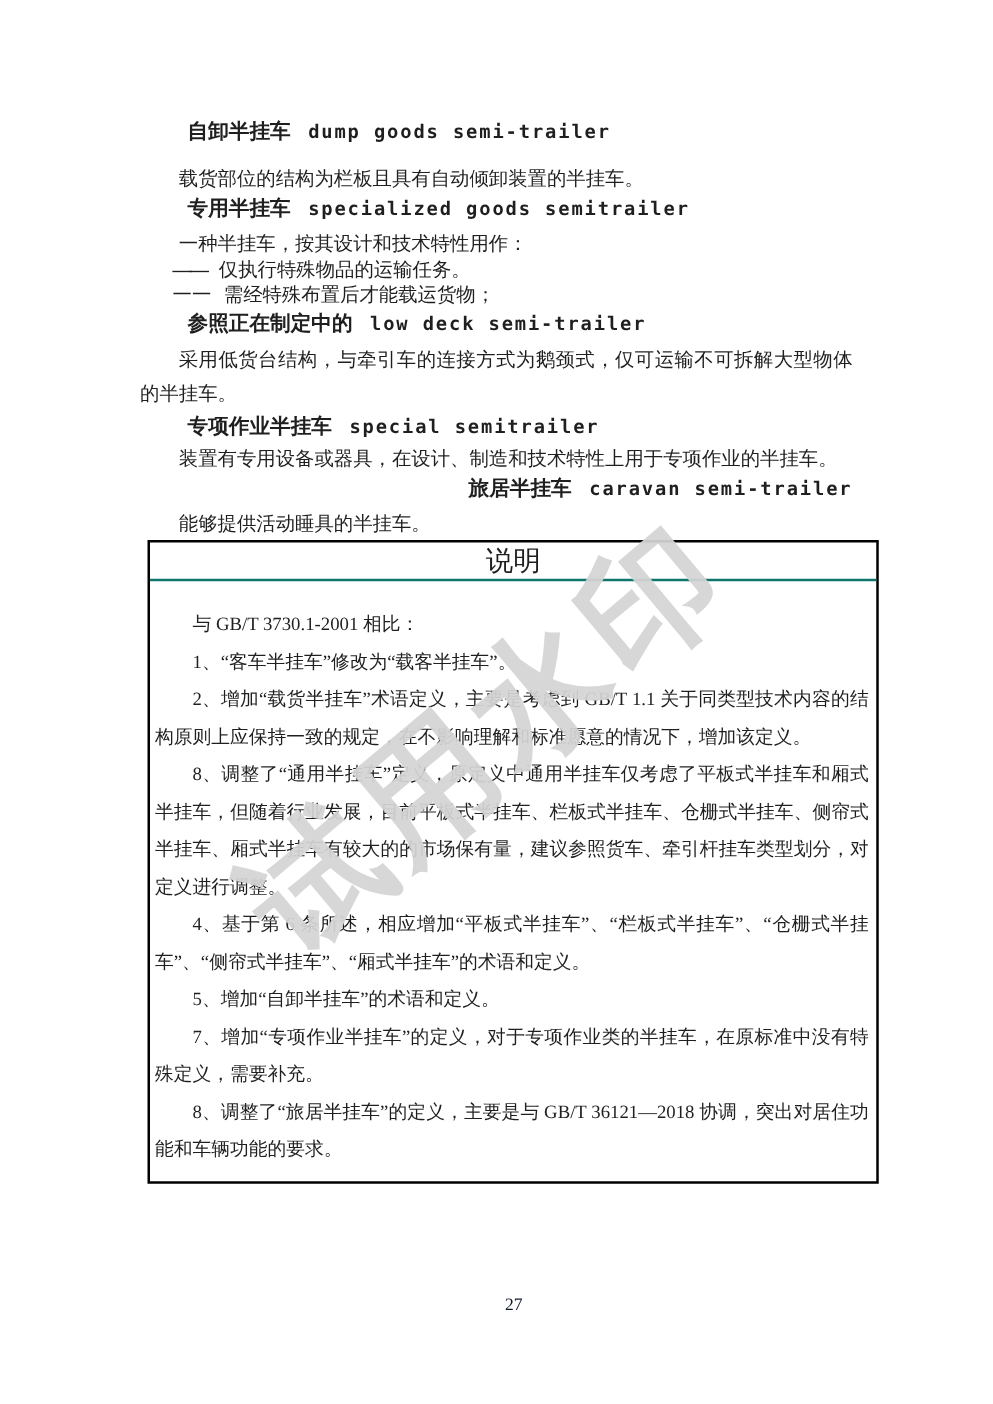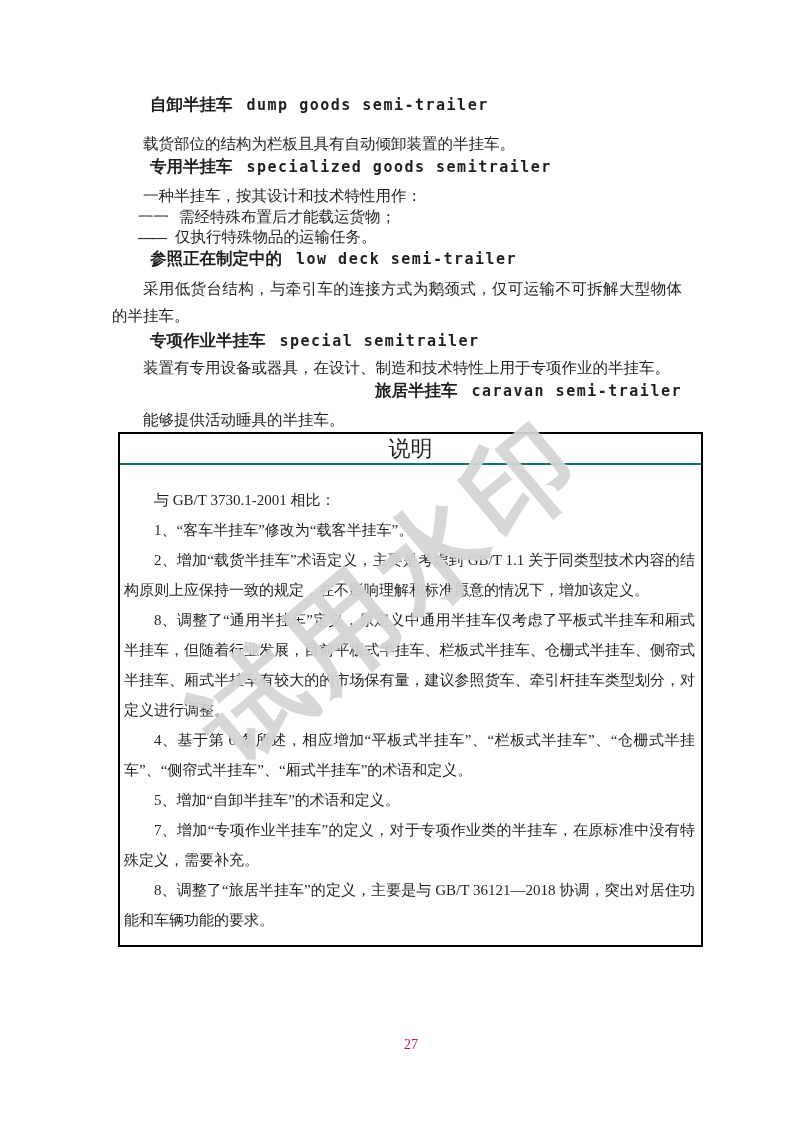--- a/index.html
+++ b/index.html
@@ -87,37 +87,37 @@
     z-index:5;
     pointer-events:none;
     font-family:"Liberation Serif","DejaVu Serif",serif;
   }
   .page-num{
     position:absolute;
     left:0;right:0;
     top:1037px;
     text-align:center;
     font-size:14px;
-    color:#be185d;
+    color:#0f172a;
     z-index:1;
     margin-left:28px;
   }
 </style>
 </head>
 <body>
 
 <div class="content">
 
   <h3 class="term"><span>自卸半挂车</span><span class="term-en">dump goods semi-trailer</span></h3>
   <p class="def">载货部位的结构为栏板且具有自动倾卸装置的半挂车。</p>
 
   <h3 class="term mt12"><span>专用半挂车</span><span class="term-en">specialized goods semitrailer</span></h3>
   <p class="def mt6" style="margin-top:6px;">一种半挂车，按其设计和技术特性用作：</p>
+  <p class="dash-line bold-dash"><span class="dash">——</span><span>仅执行特殊物品的运输任务。</span></p>
   <p class="dash-line"><span class="dash">一一</span><span>需经特殊布置后才能载运货物；</span></p>
-  <p class="dash-line bold-dash"><span class="dash">——</span><span>仅执行特殊物品的运输任务。</span></p>
 
   <h3 class="term mt10"><span>参照正在制定中的</span><span class="term-en">low deck semi-trailer</span></h3>
   <p class="def multi mt4" style="margin-top:4px;">采用低货台结构，与牵引车的连接方式为鹅颈式，仅可运输不可拆解大型物体的半挂车。</p>
 
   <h3 class="term mt2"><span>专项作业半挂车</span><span class="term-en">special semitrailer</span></h3>
   <p class="def mt4" style="margin-top:4px;">装置有专用设备或器具，在设计、制造和技术特性上用于专项作业的半挂车。</p>
 
   <h3 class="term mt8"><span>旅居半挂车</span><span class="term-en">caravan semi-trailer</span></h3>
   <p class="def mt6" style="margin-top:6px;">能够提供活动睡具的半挂车。</p>
 

